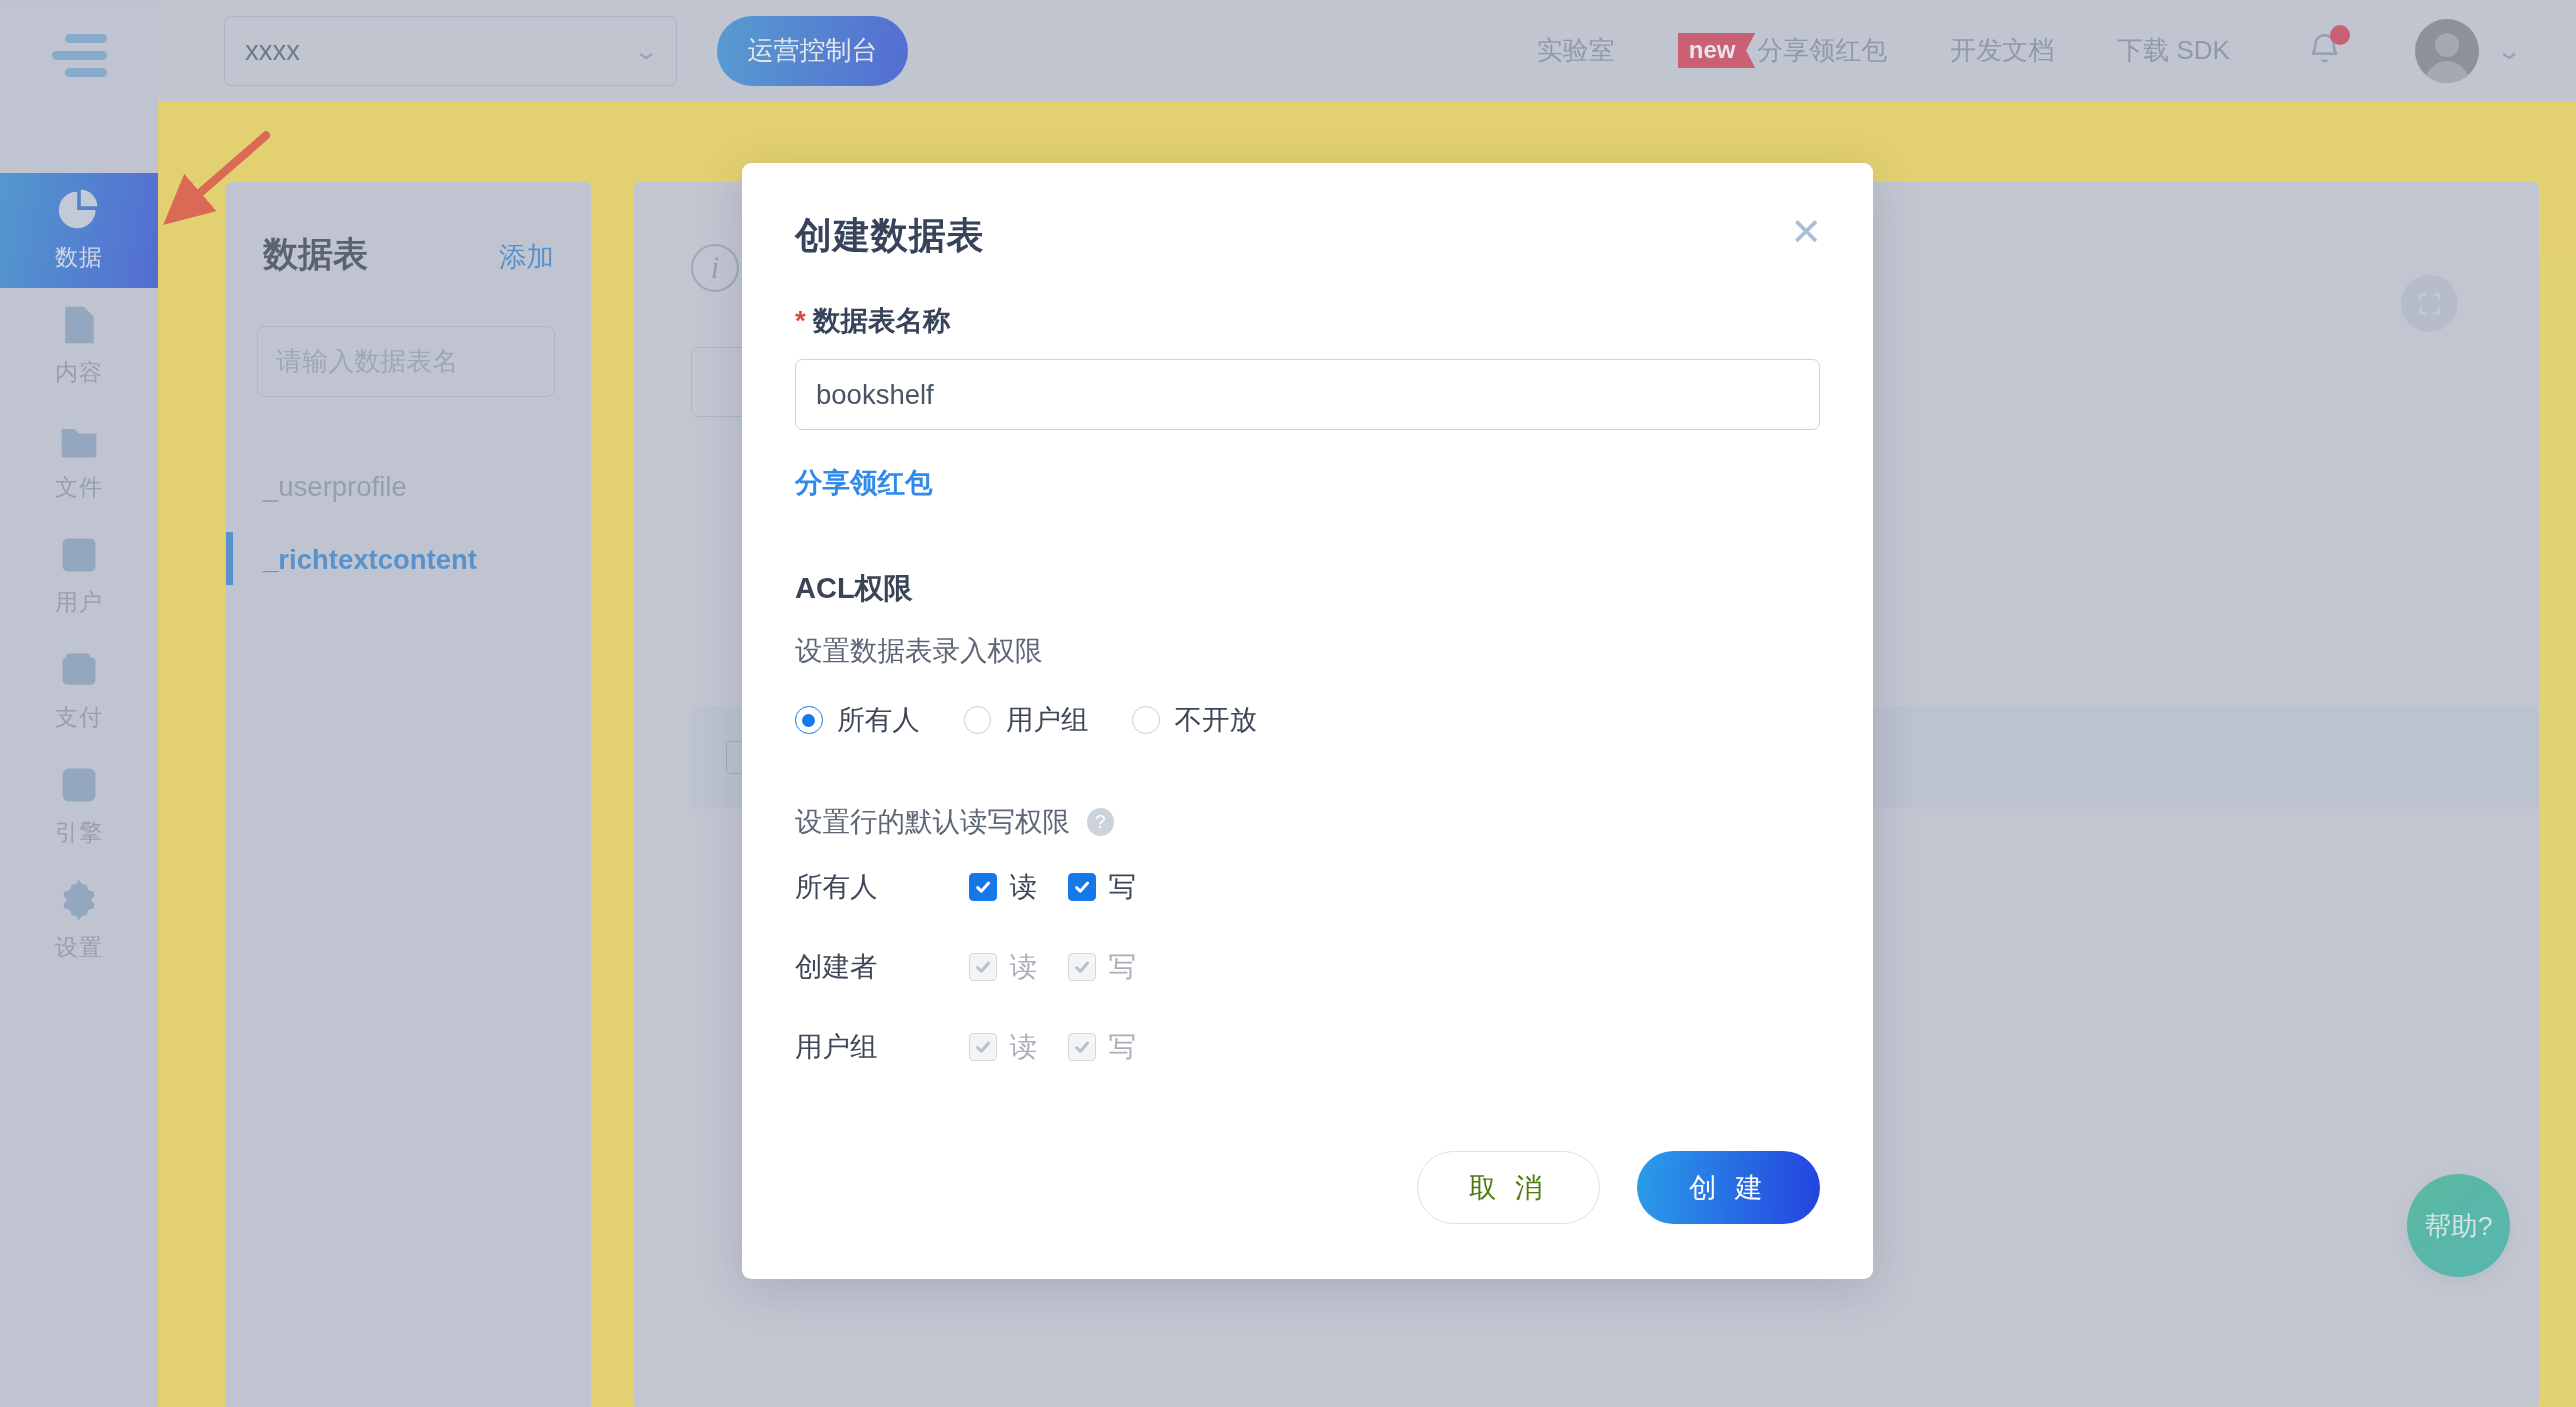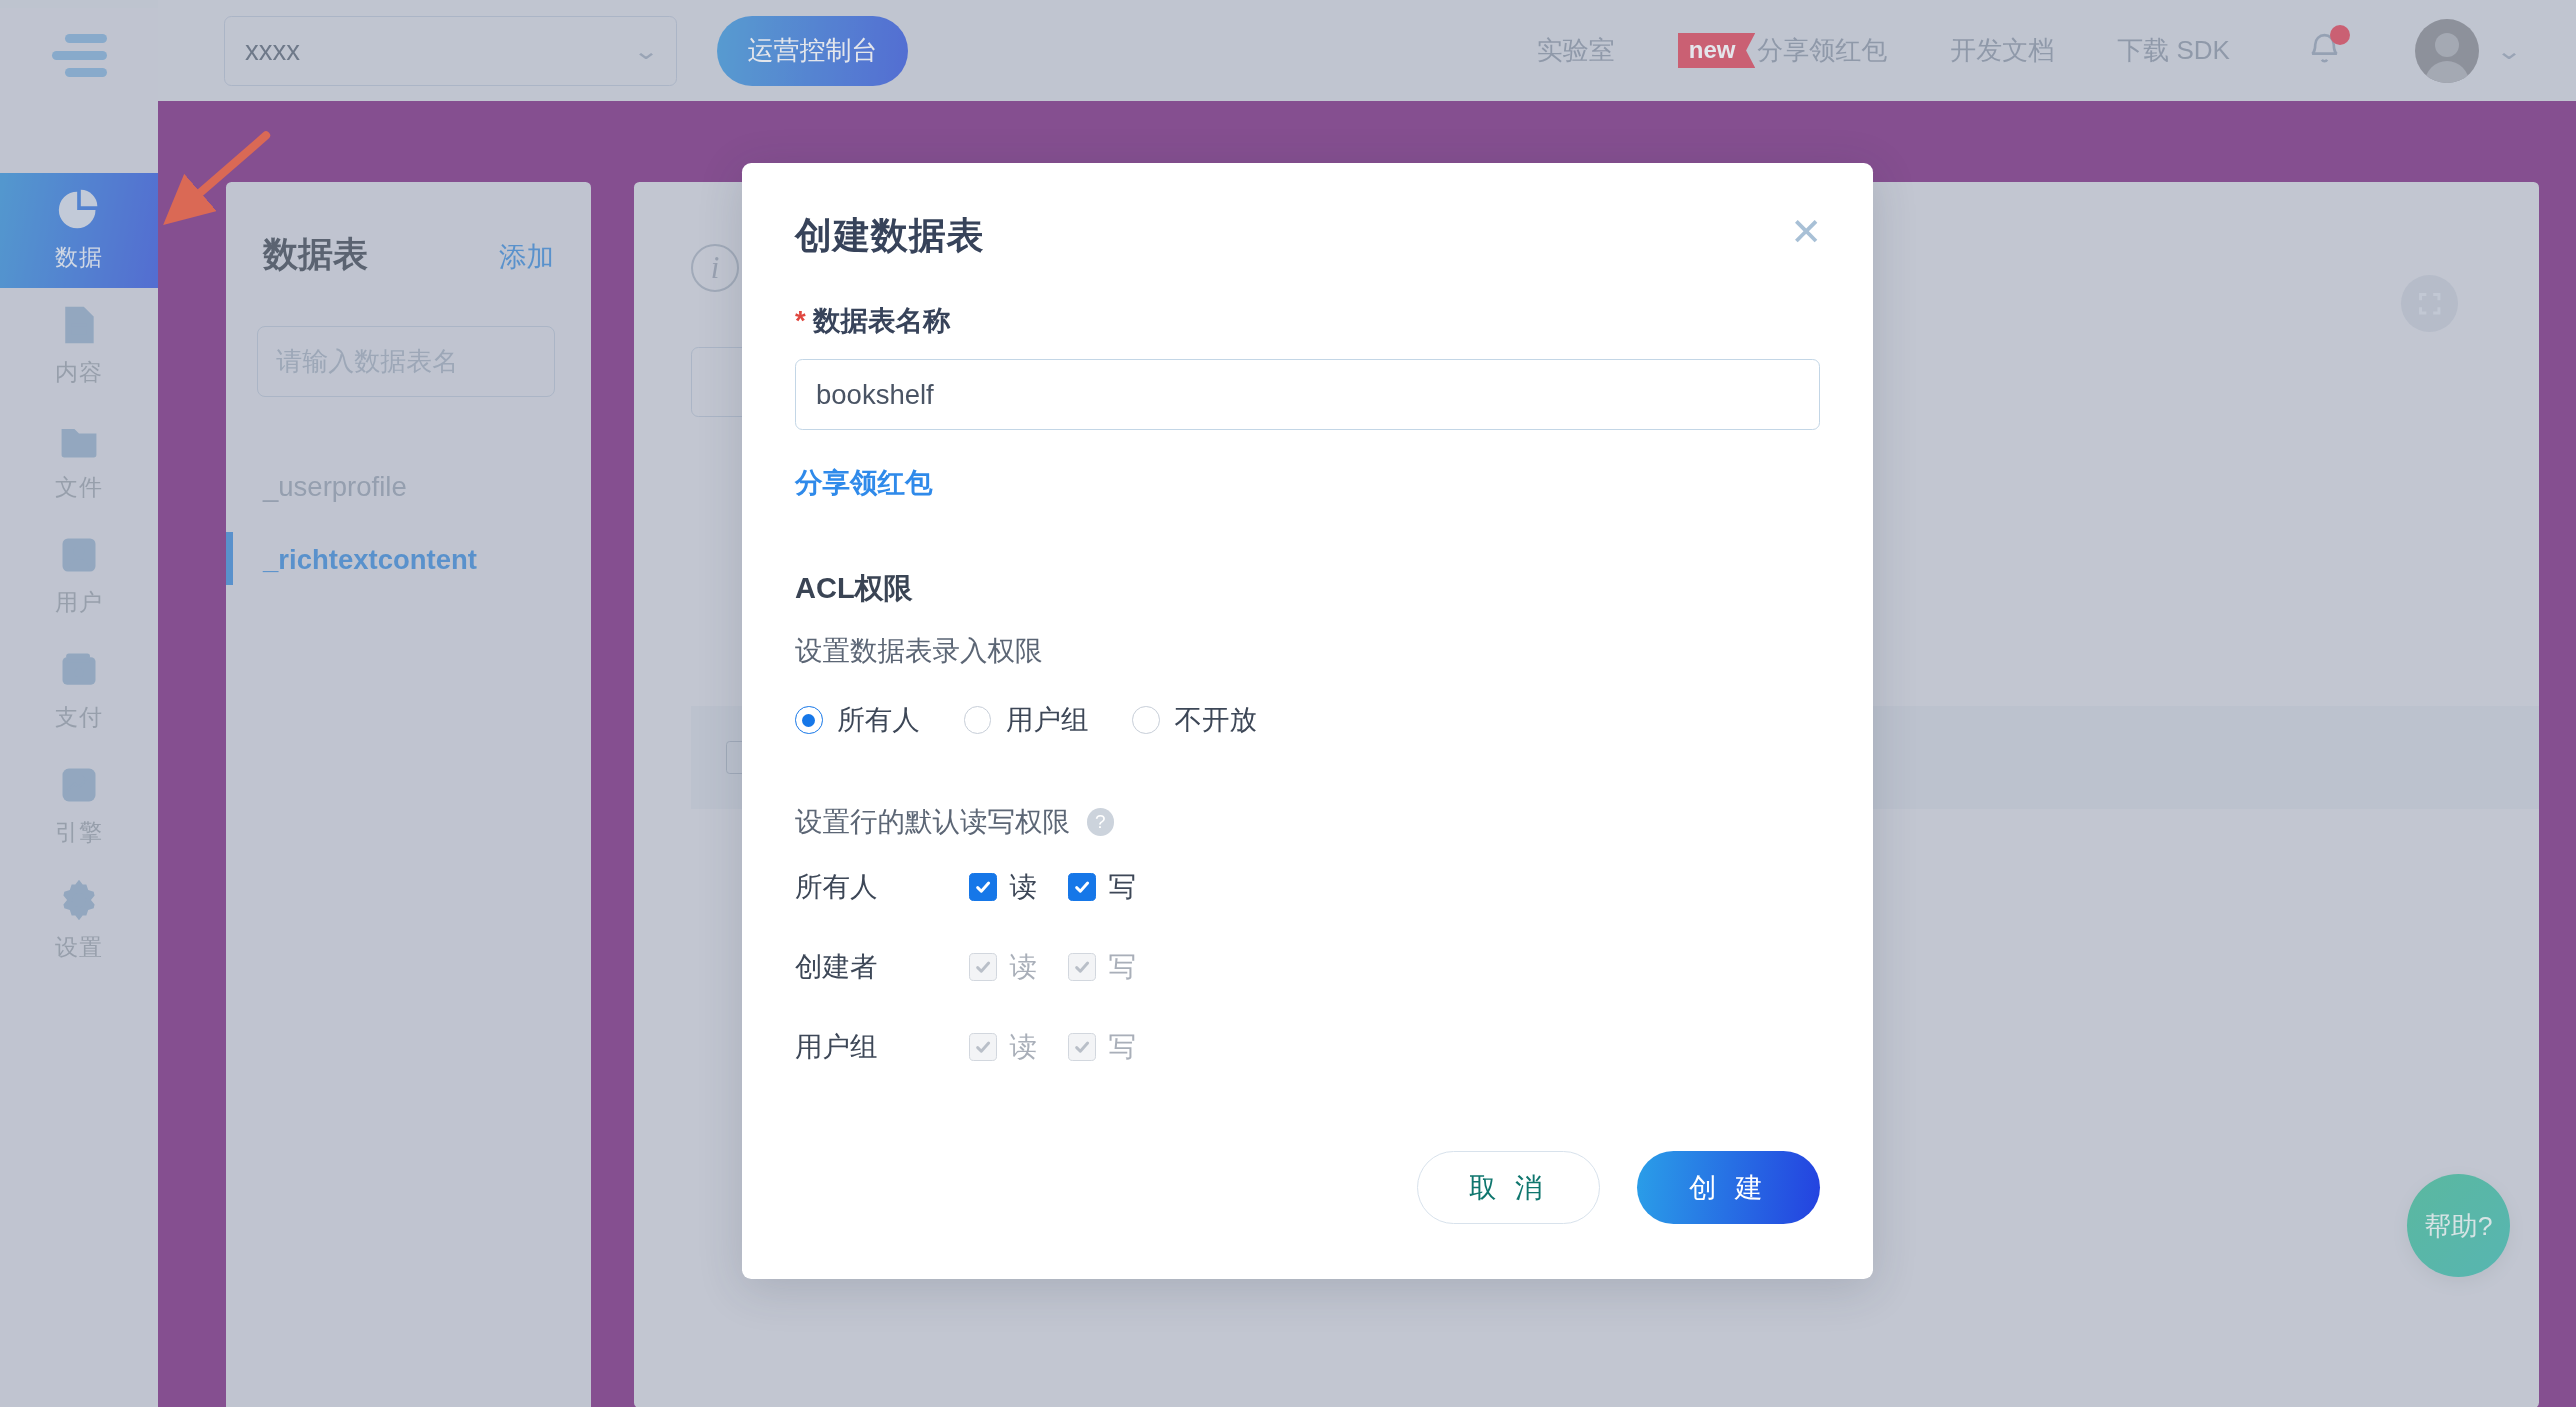--- a/index.html
+++ b/index.html
@@ -126,21 +126,21 @@
   .avatar::after {
     content:""; position:absolute; left:50%; top:42px;
     width:44px; height:37px; border-radius:22px 22px 0 0; background:#9fa3ab;
     transform: translateX(-50%);
   }
 
   
   .body-area {
     position: absolute; left: 158px; top: 101px;
     width: 2418px; height: 1306px;
-    background: #701a75;
+    background: #fde047;
   }
 
   
   .tables-panel {
     position: absolute; left: 68px; top: 81px;
     width: 365px; height: 1226px;
     background: #c8ccd6;
     border-radius: 5.5px 5.5px 0 0;
   }
   .tp-head {
@@ -316,21 +316,21 @@
   .cb-label { font-size: 27.5px; color: #3d4757; }
   .cb-item.dis .cb-label { color: #a9afb9; }
 
   .m-footer {
     position: absolute; left: 0; right: 0; bottom: 0;
     padding: 0 53px 55px 0;
     display: flex; justify-content: flex-end; align-items: center; gap: 37px;
   }
   .btn-cancel {
     width: 183px; height: 73px; border-radius: 40px;
-    border: 1.8px solid #d8e2ec; color: #0f766e;
+    border: 1.8px solid #d8e2ec; color: #4d7c0f;
     font-size: 27.5px; letter-spacing: 5.5px;
     display:flex; align-items:center; justify-content:center;
     background: #fff;
   }
   .btn-create {
     width: 183px; height: 73px; border-radius: 40px;
     background: linear-gradient(95deg, #2a9ee8 0%, #2442e0 100%);
     color: #fff; font-size: 27.5px; letter-spacing: 5.5px;
     display:flex; align-items:center; justify-content:center;
   }

